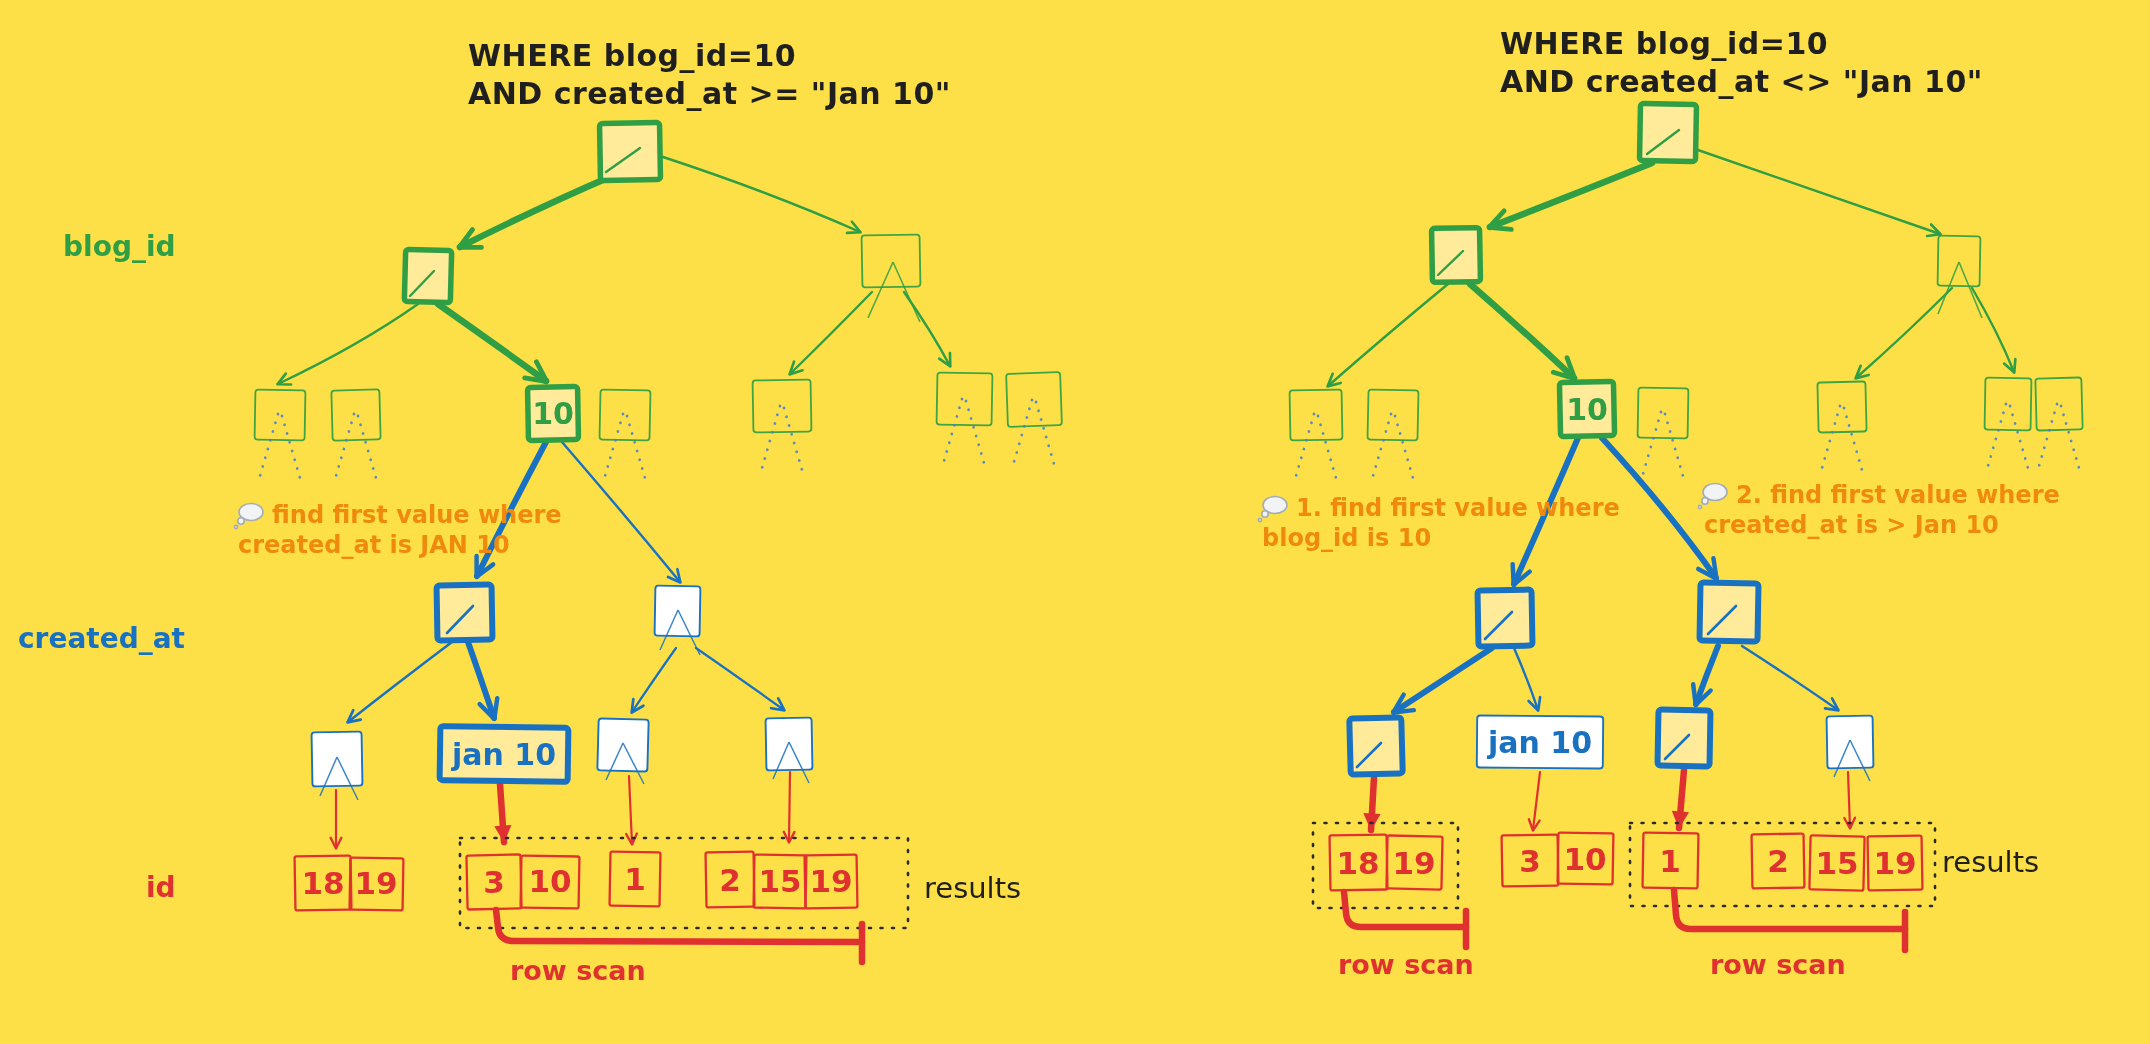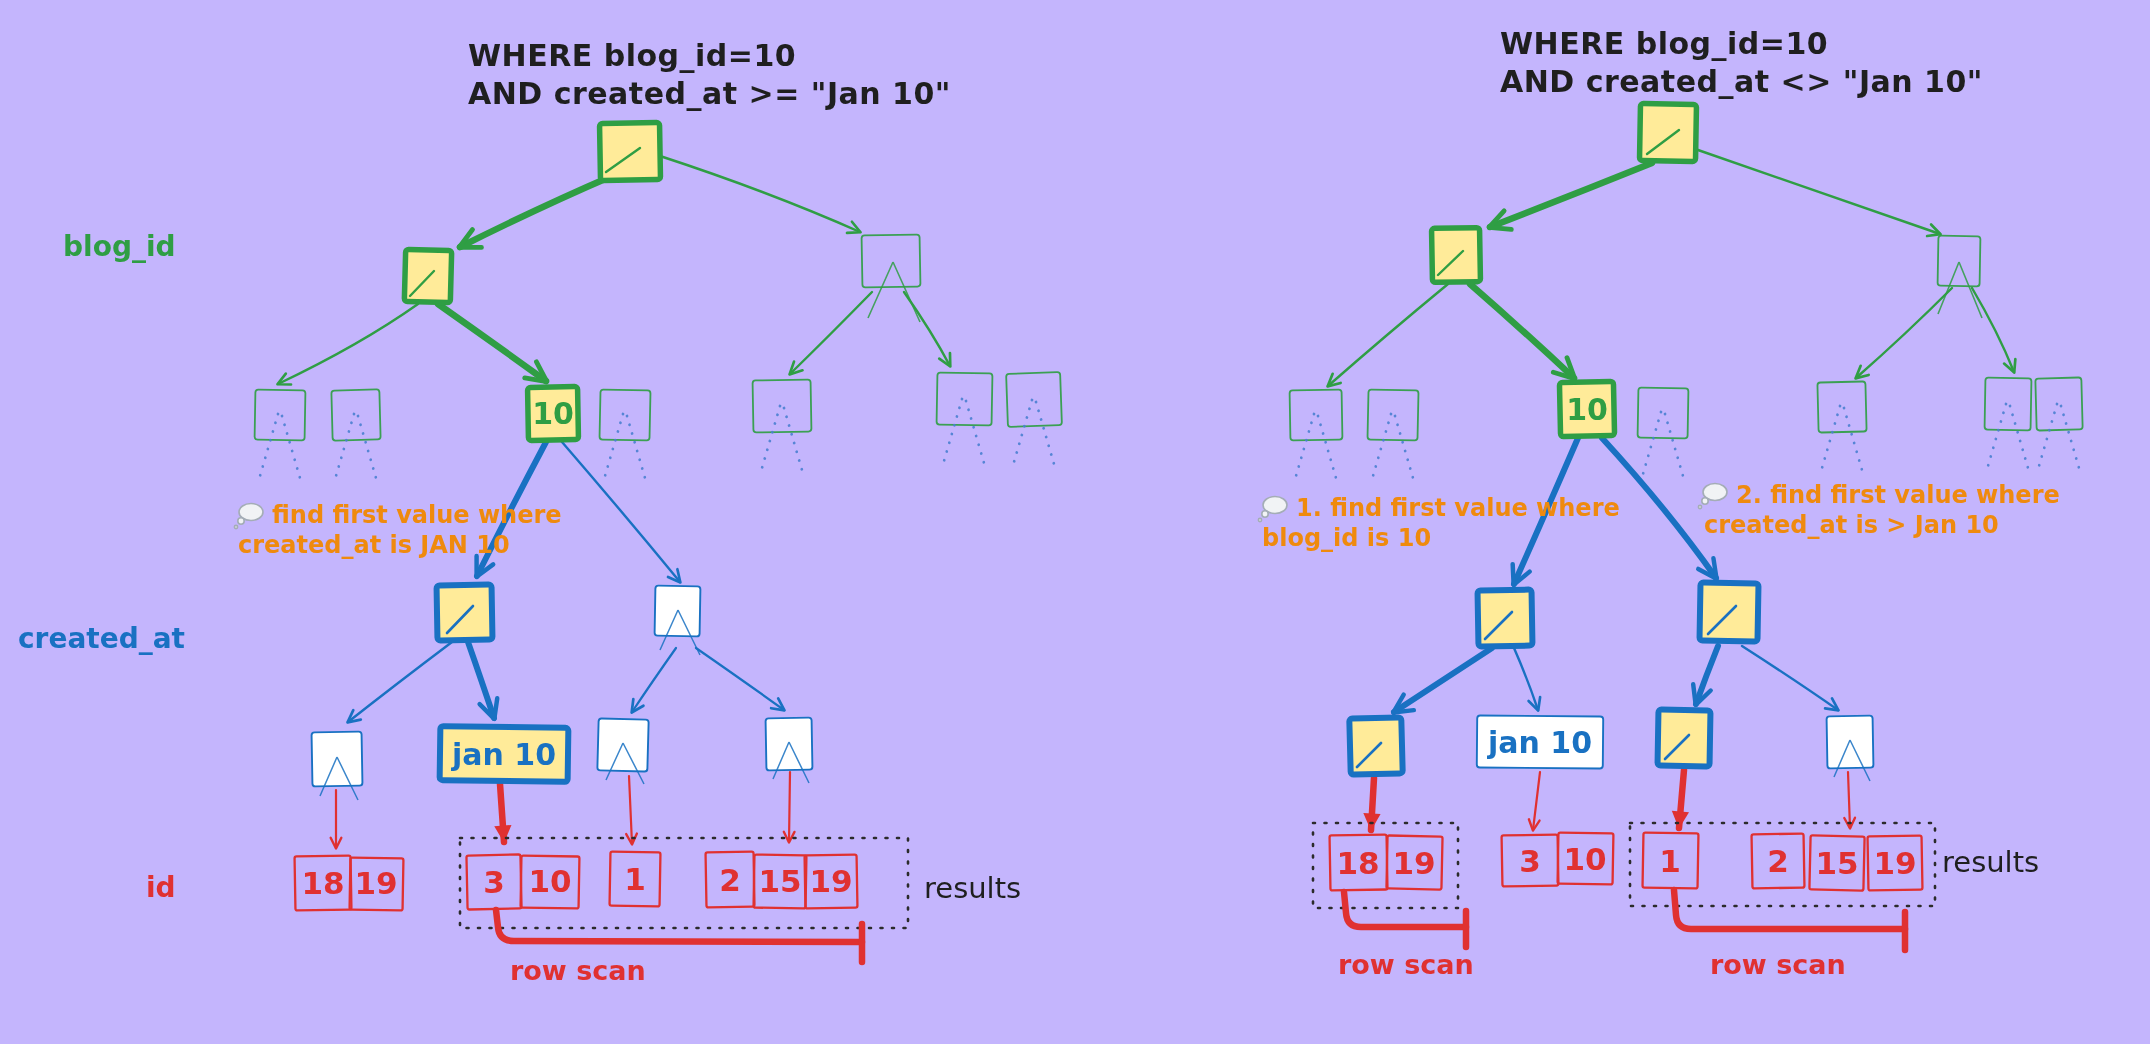--- a/index.html
+++ b/index.html
@@ -1,16 +1,16 @@
 <!DOCTYPE html>
 <html><head>
 <meta charset="utf-8">
 <style>
   html,body{margin:0;padding:0;background:#ffffff;}
-  .canvas{position:relative;width:2150px;height:1044px;background:#c4b5fd;overflow:hidden;}
+  .canvas{position:relative;width:2150px;height:1044px;background:#fde047;overflow:hidden;}
   svg{position:absolute;inset:0;}
   text{font-family:"DejaVu Sans","Liberation Sans",sans-serif;}
   .tt{font-size:30px;font-weight:600;fill:#1f1f1f;letter-spacing:.5px;}
   .lbl{font-size:28px;font-weight:600;}
   .lbl-g{fill:#2f9e44;}
   .lbl-b{fill:#1971c2;}
   .lbl-r{fill:#e03131;}
   .nv-g{fill:#2f9e44;font-size:30px;font-weight:600;text-anchor:middle;}
   .nv-b{fill:#1971c2;font-size:30px;font-weight:600;text-anchor:middle;}
   .num{fill:#e03131;font-size:31px;font-weight:600;text-anchor:middle;}

